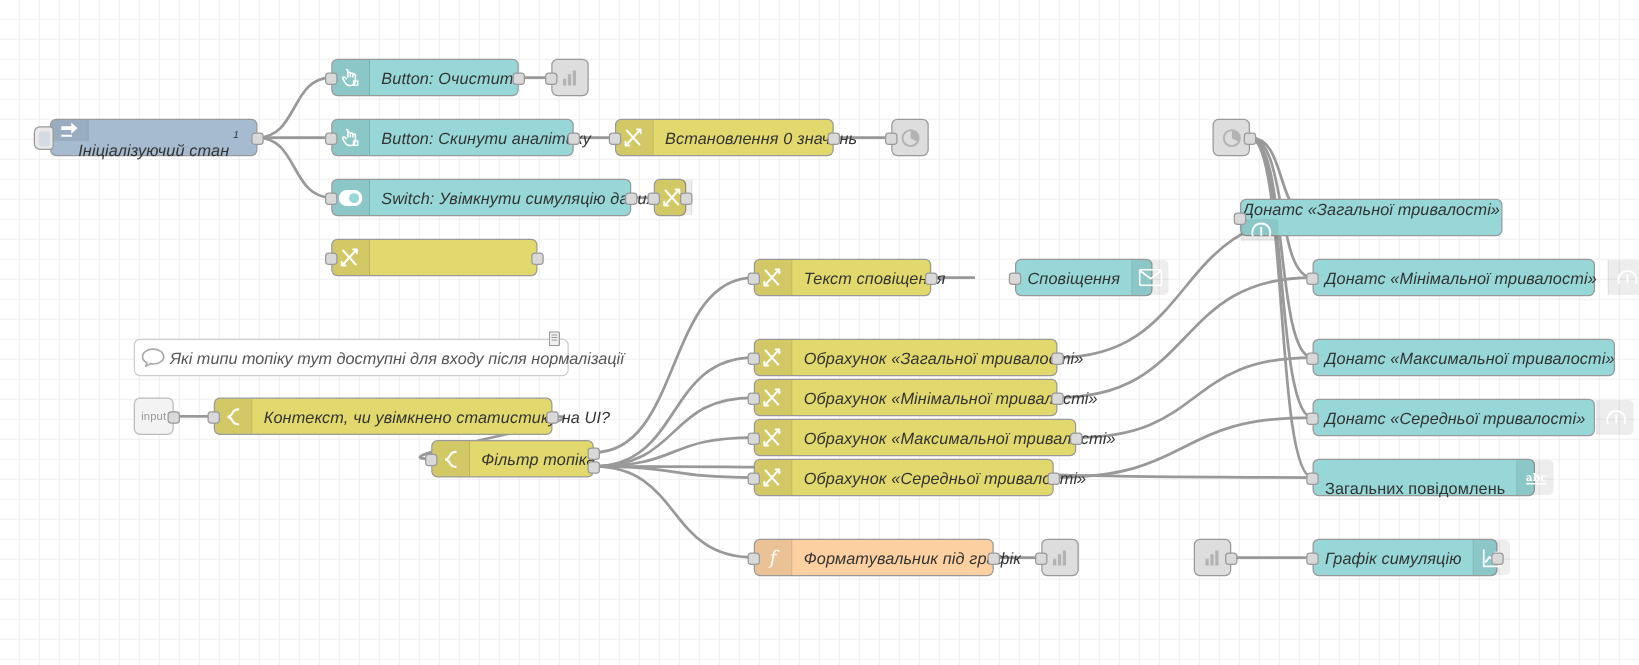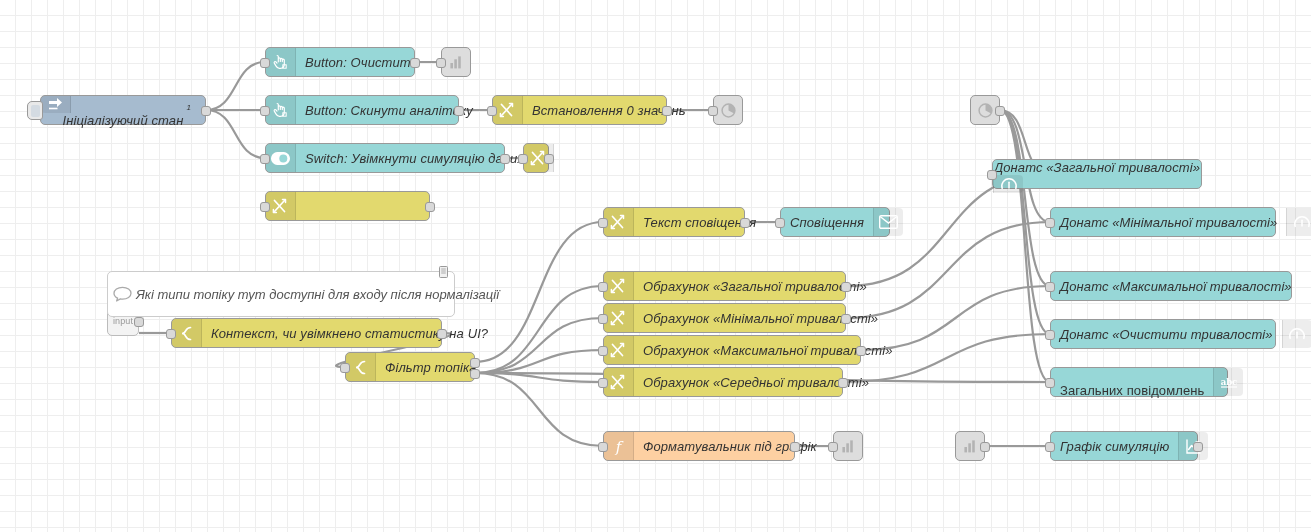--- a/index.html
+++ b/index.html
@@ -104,21 +104,21 @@
   .node.small .icon-box { width: 28px; border: none; background: rgba(0,0,0,0.05); border-radius:4px; }
 
   
   .node.inputsrc { width: 32px; background:#f3f3f3; border-color:#bbbbbb; }
   .node.inputsrc .label { font-style: normal; font-size: 9px; color:#999999; padding:0; }
 
   
   .comment {
     position: absolute;
     box-sizing: border-box;
-    height: 46px;
+    height: 30px;
     border: 1px solid #cccccc;
     border-radius: 5px;
     background: #ffffff;
     display: flex;
     align-items: center;
   }
   .comment .cicon {
     width: 28px; display:flex; align-items:center; justify-content:center;
     flex: 0 0 auto;
   }
@@ -259,21 +259,21 @@
         <div class="icon-box left">
           <svg width="17" height="17" viewBox="0 0 17 17">
             <path d="M2.5 2.5 L12.5 13.5 M12.5 2.5 L2.5 13.5" stroke="#fff" stroke-width="1.7" fill="none" stroke-linecap="round"></path>
             <path d="M10.5 1.6 h3 v3" stroke="#fff" stroke-width="1.5" fill="none" stroke-linecap="round" stroke-linejoin="round"></path>
             <path d="M4.4 14.4 h-3 v-3" stroke="#fff" stroke-width="1.5" fill="none" stroke-linecap="round" stroke-linejoin="round"></path>
           </svg>
         </div>
         <div class="port in"></div>
         <div class="port out"></div>
       </div>
-      <div class="node c-grey inputsrc" style="left: 107px; top: 306px; width: 32px; text-align: center;">
+      <div class="node c-grey inputsrc" style="left: 107px; top: 318px; width: 32px; text-align: center;">
         <div class="label">input</div>
         <div class="port out"></div>
       </div>
       <div class="node c-switch" style="left: 171px; top: 318px; width: 271px;">
         <div class="icon-box left">
           <svg width="17" height="17" viewBox="0 0 17 17">
             <path d="M12.5 2.5 C6.5 2.5 9 8.5 4 8.5 C9 8.5 6.5 14.5 12.5 14.5" fill="none" stroke="#fff" stroke-width="1.7" stroke-linecap="round"></path>
           </svg>
         </div>
         <div class="label">Контекст, чи увімкнено статистику на UI?</div>
@@ -296,21 +296,21 @@
           <svg width="17" height="17" viewBox="0 0 17 17">
             <path d="M2.5 2.5 L12.5 13.5 M12.5 2.5 L2.5 13.5" stroke="#fff" stroke-width="1.7" fill="none" stroke-linecap="round"></path>
             <path d="M10.5 1.6 h3 v3" stroke="#fff" stroke-width="1.5" fill="none" stroke-linecap="round" stroke-linejoin="round"></path>
             <path d="M4.4 14.4 h-3 v-3" stroke="#fff" stroke-width="1.5" fill="none" stroke-linecap="round" stroke-linejoin="round"></path>
           </svg>
         </div>
         <div class="label">Текст сповіщення</div>
         <div class="port in"></div>
         <div class="port out"></div>
       </div>
-      <div class="node c-ui" style="left: 780px; top: 207px; width: 110px;">
+      <div class="node c-ui" style="left: 812px; top: 207px; width: 110px;">
         <div class="label">Сповіщення</div>
         <div class="icon-box right">
           <svg width="19" height="14" viewBox="0 0 19 14">
             <rect x="0.7" y="0.7" width="17.6" height="12.6" rx="1.4" fill="none" stroke="#fff" stroke-width="1.4"></rect>
             <path d="M1.4 1.8 L9.5 8 L17.6 1.8" fill="none" stroke="#fff" stroke-width="1.4"></path>
           </svg>
         </div>
         <div class="port in"></div>
       </div>
       <div class="node c-change" style="left: 603px; top: 271px; width: 243px;">
@@ -414,21 +414,21 @@
         <div class="label">Донатс «Максимальної тривалості»</div>
         <div class="icon-box right">
           <svg width="18" height="18" viewBox="0 0 18 18">
             <path d="M2.2 13.4 A7.2 7.2 0 1 1 15.8 13.4" fill="none" stroke="#fff" stroke-width="1.5" stroke-linecap="round"></path>
             <path d="M9 13 L9 7.2" stroke="#fff" stroke-width="1.5" stroke-linecap="round"></path>
           </svg>
         </div>
         <div class="port in"></div>
       </div>
       <div class="node c-ui" style="left: 1050px; top: 319px; width: 226px;">
-        <div class="label">Донатс «Очистити тривалості»</div>
+        <div class="label">Донатс «Середньої тривалості»</div>
         <div class="icon-box right">
           <svg width="18" height="18" viewBox="0 0 18 18">
             <path d="M2.2 13.4 A7.2 7.2 0 1 1 15.8 13.4" fill="none" stroke="#fff" stroke-width="1.5" stroke-linecap="round"></path>
             <path d="M9 13 L9 7.2" stroke="#fff" stroke-width="1.5" stroke-linecap="round"></path>
           </svg>
         </div>
         <div class="port in"></div>
       </div>
       <div class="node c-ui" style="left: 1050px; top: 367px; width: 178px;">
         <div class="label noital">Загальних повідомлень</div>

